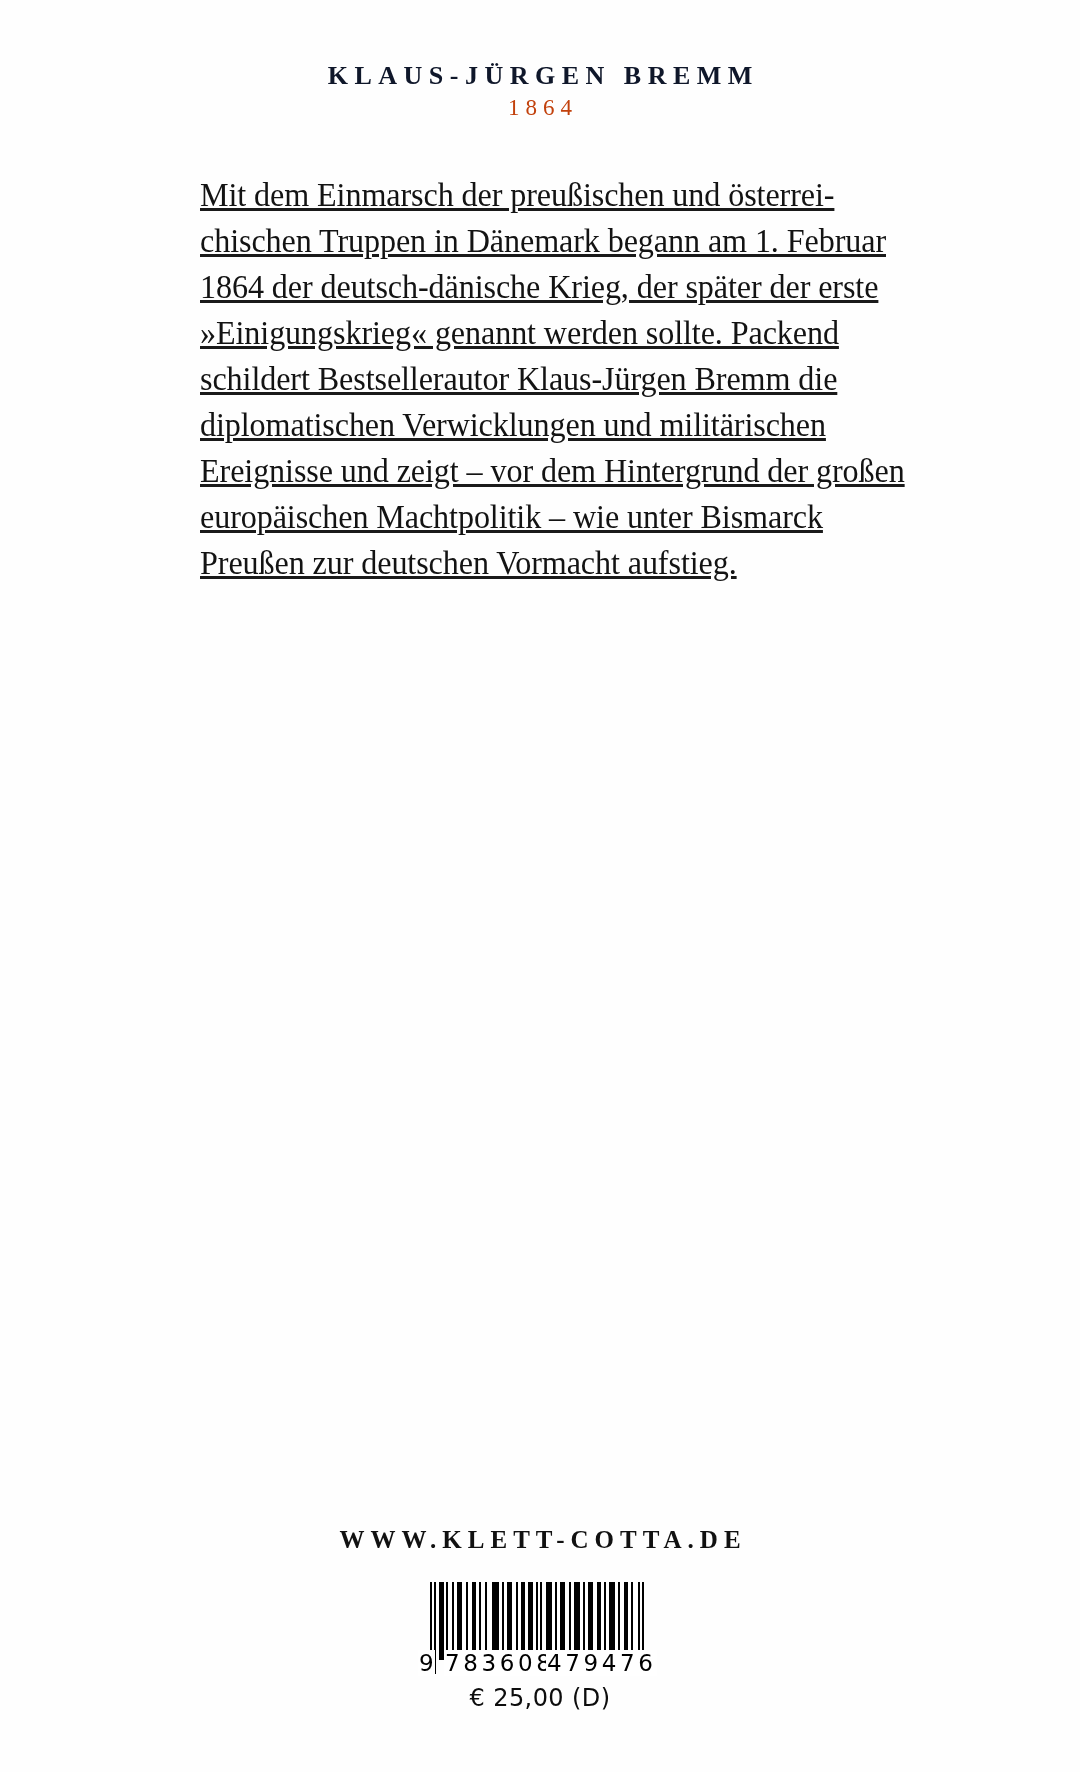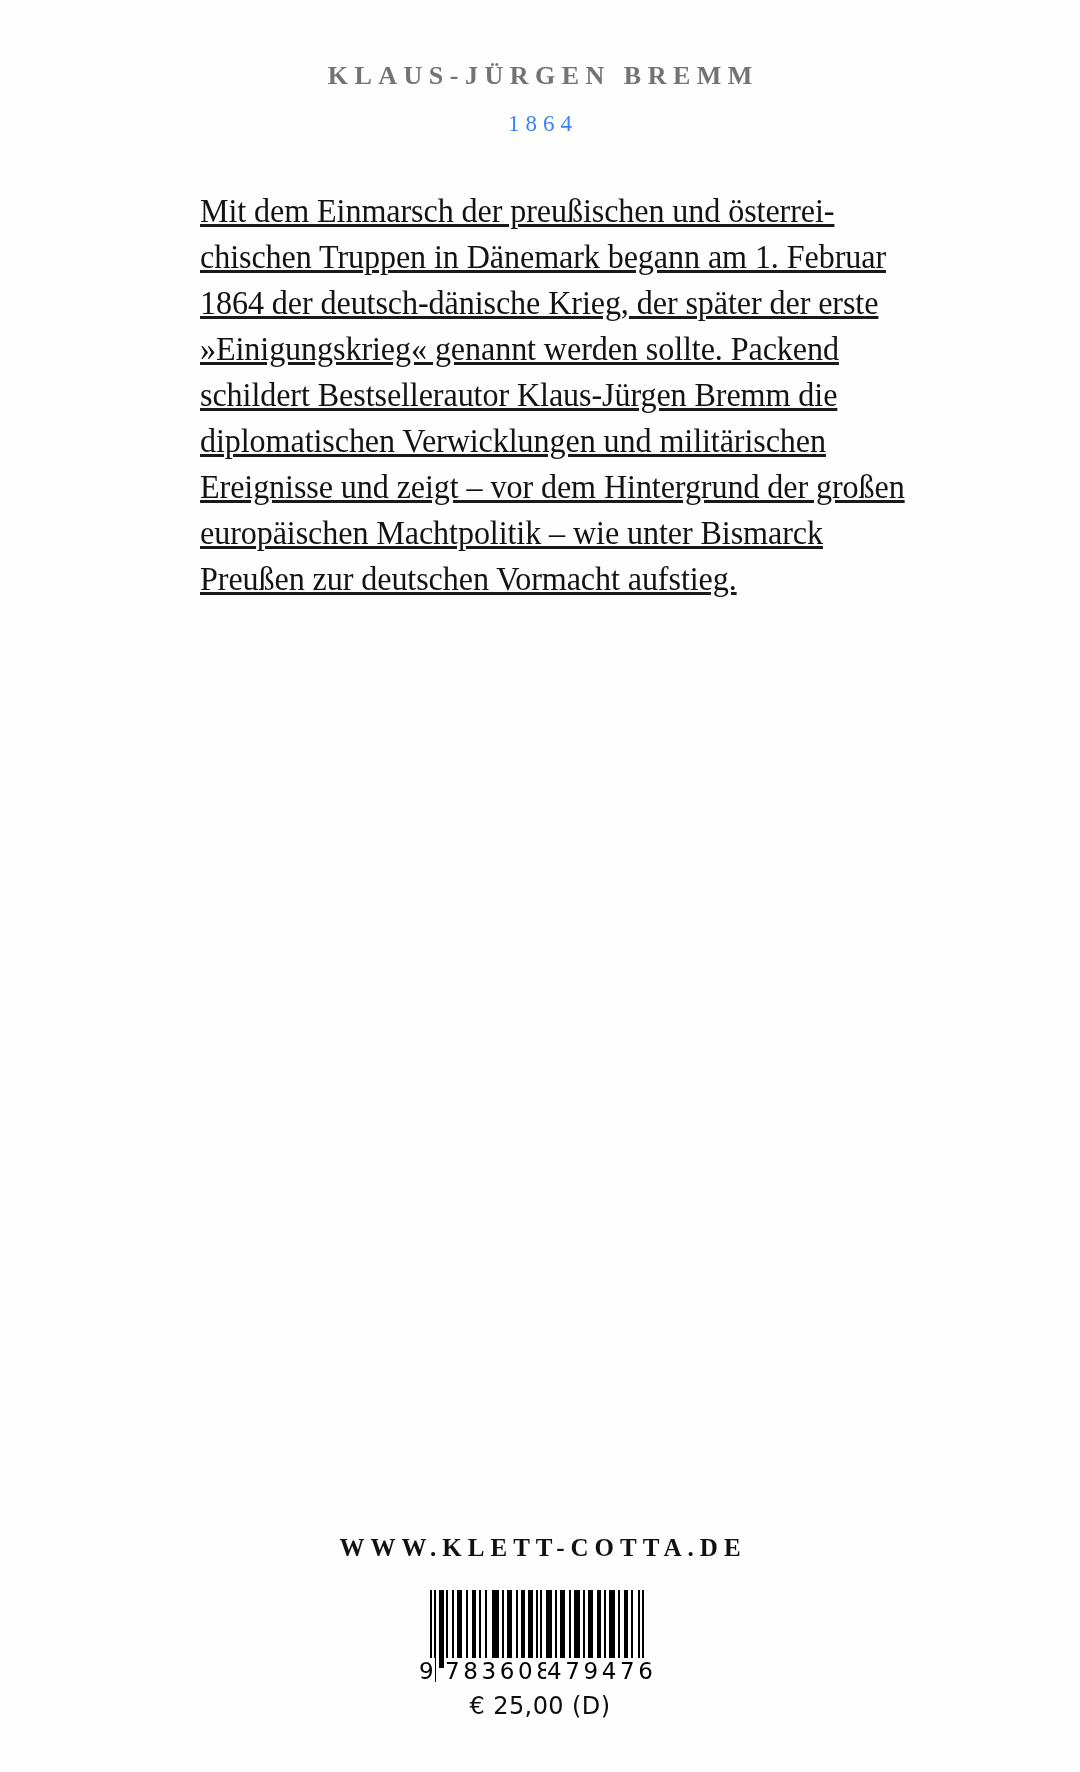--- a/index.html
+++ b/index.html
@@ -30,30 +30,30 @@
     margin-top: 62px;
     text-align: center;
     width: 100%;
   }
   .author {
     font-family: "Liberation Serif", serif;
     font-weight: bold;
     font-size: 26px;
     letter-spacing: 6.5px;
     text-indent: 6.5px;
-    color: #737373;
+    color: #0f172a;
     line-height: 1.1;
   }
   .series-year {
-    margin-top: 20px;
+    margin-top: 4px;
     font-family: "Liberation Serif", serif;
     font-size: 23px;
     letter-spacing: 6px;
     text-indent: 6px;
-    color: #3b82f6;
+    color: #c2410c;
     line-height: 1.1;
   }
 
   
   .headline {
     width: 790px;
     margin-top: 82px;
     align-self: center;
     margin-left: 0;
     padding-left: 110px;
@@ -91,21 +91,21 @@
     transform: scaleX(0.945);
     transform-origin: left center;
     white-space: nowrap;
   }
 
   
   .footer {
     position: absolute;
     left: 0;
     right: 0;
-    bottom: 0;
+    bottom: 8px;
     padding-bottom: 52px;
     display: flex;
     flex-direction: column;
     align-items: center;
   }
   .publisher-url {
     font-family: "Liberation Serif", serif;
     font-weight: bold;
     font-size: 25px;
     letter-spacing: 6px;

